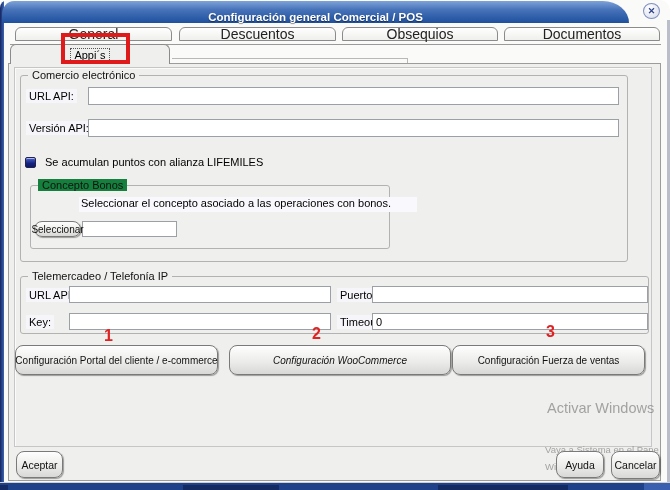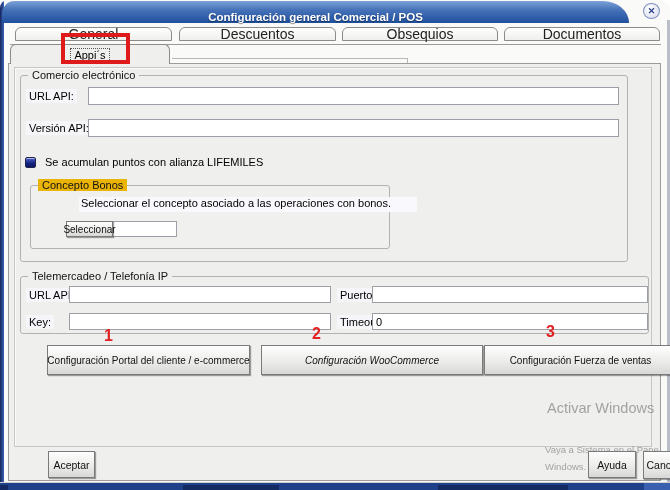--- a/index.html
+++ b/index.html
@@ -51,22 +51,22 @@
   .glabel { position:absolute; font-size:11px; color:#000; background:#f5f5fa; padding:1px 3px; z-index:4; white-space:nowrap; }
   .t-input { position:absolute; background:#fff; border:1px solid #9aa0a6; z-index:4;
     font-family:"Liberation Sans",sans-serif; font-size:11px; padding:1px 3px; }
   .checkbox { position:absolute; left:25px; top:157px; width:11px; height:11px; z-index:4; cursor:pointer;
     background:linear-gradient(180deg,#4a63d0 0%,#14227e 60%,#0d1a66 100%);
     border:1px solid #22224f; border-radius:2px; box-shadow:inset 0 1px 0 rgba(255,255,255,.55); }
   .desc-strip { position:absolute; left:35px; top:197px; width:338px; height:15px; z-index:4;
     background:#f8f8fd; font-size:11px; padding-left:2px; white-space:nowrap;margin-left:44px; }
   .btn3d { position:absolute; display:flex; align-items:center; justify-content:center; z-index:5;
     background:linear-gradient(180deg,#fefefe,#ececea 55%,#d8d8d6);
-    border:1px solid #7a7a7a; border-radius:0; box-shadow:1px 1px 1px rgba(0,0,0,.35);
-    font-size:10.5px; color:#111; cursor:pointer; white-space:nowrap;margin-left:32px; }
+    border:1px solid #7a7a7a; border-radius:8px; box-shadow:1px 1px 1px rgba(0,0,0,.35);
+    font-size:10.5px; color:#111; cursor:pointer; white-space:nowrap; }
   .cfg-btn { top:345px; height:30px; font-size:10px; }
   .red-num { position:absolute; z-index:10; color:#e02222; font-size:16px; font-weight:bold; }
   .red-rect { position:absolute; left:61px; top:33px; width:69px; height:31px;
     border:4px solid #df1a1a; z-index:10; pointer-events:none; }
   .watermark { position:absolute; z-index:4; color:rgba(110,110,110,.6); }
   .wm1 { left:547px; top:400px; font-size:14.5px; }
   .wm2 { left:545px; top:444px; font-size:9.5px; }
   .wm3 { left:545px; top:461px; font-size:9.5px; }
   .bottom-bar { position:absolute; left:0; top:482px; width:670px; height:8px;
     background:#1e4189; border-top:1px solid #cfcfcf; z-index:6; }
@@ -117,21 +117,21 @@
   <div class="glabel" style="left:26px; top:89px;">URL API:</div>
   <input class="t-input" style="left: 88px; top: 87px; width: 531px; height: 18px;" readonly="" value="">
 
   <div class="glabel" style="left:26px; top:121px;">Versión API:</div>
   <input class="t-input" style="left: 88px; top: 119px; width: 531px; height: 18px;" readonly="" value="">
 
   <div class="checkbox"></div>
   <div class="glabel" style="left:42px; top:155px; background:transparent;">Se acumulan puntos con alianza LIFEMILES</div>
 
   <div class="groupbox" style="left:30px; top:185px; width:360px; height:64px; background:#f0f0ee;"></div>
-  <div class="legend" style="left:38px; top:179px; background:#eab308;">Concepto Bonos</div>
+  <div class="legend" style="left:38px; top:179px; background:#15803d;">Concepto Bonos</div>
   <div class="desc-strip">Seleccionar el concepto asociado a las operaciones con bonos.</div>
   <div class="btn3d" style="left:34px; top:221px; width:47px; height:16px; font-size:10px;">
     <span>Seleccionar</span>
   </div>
   <input class="t-input" style="left: 82px; top: 221px; width: 95px; height: 16px;" readonly="" value="">
 
   <div class="groupbox" style="left:20px; top:276px; width:629px; height:58px;"></div>
   <div class="legend" style="left:28px; top:270px;">Telemercadeo / Telefonía IP</div>
 
   <div class="glabel" style="left:26px; top:288px;">URL API:</div>

